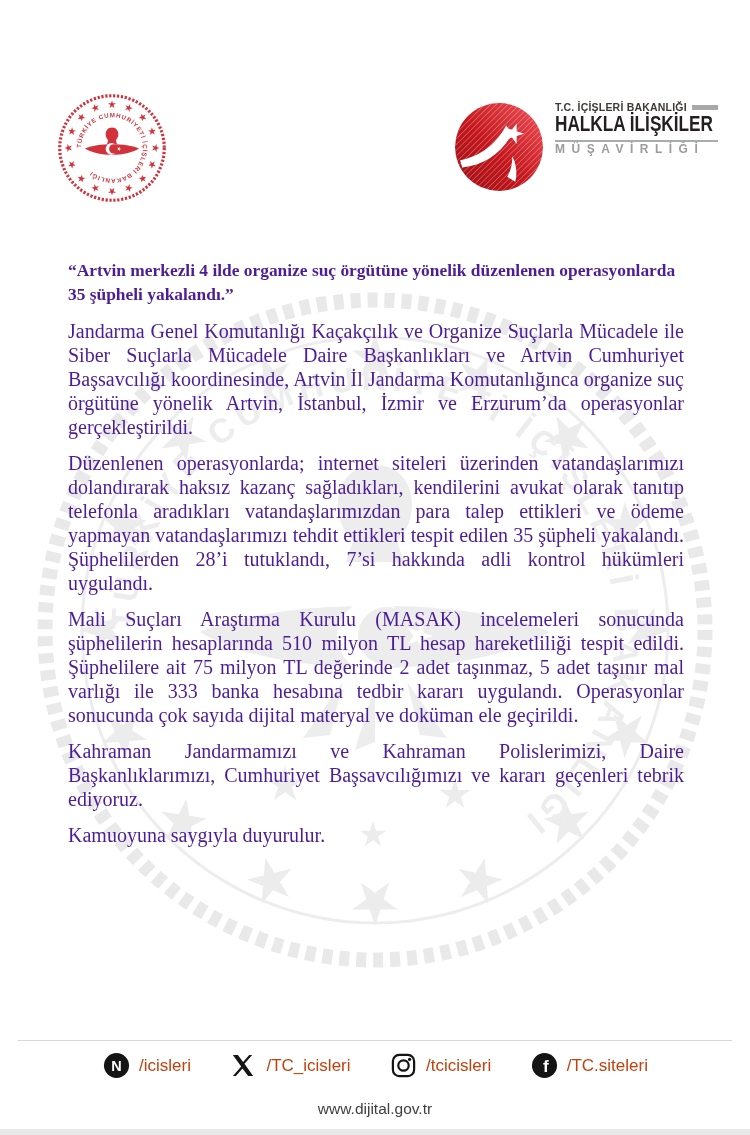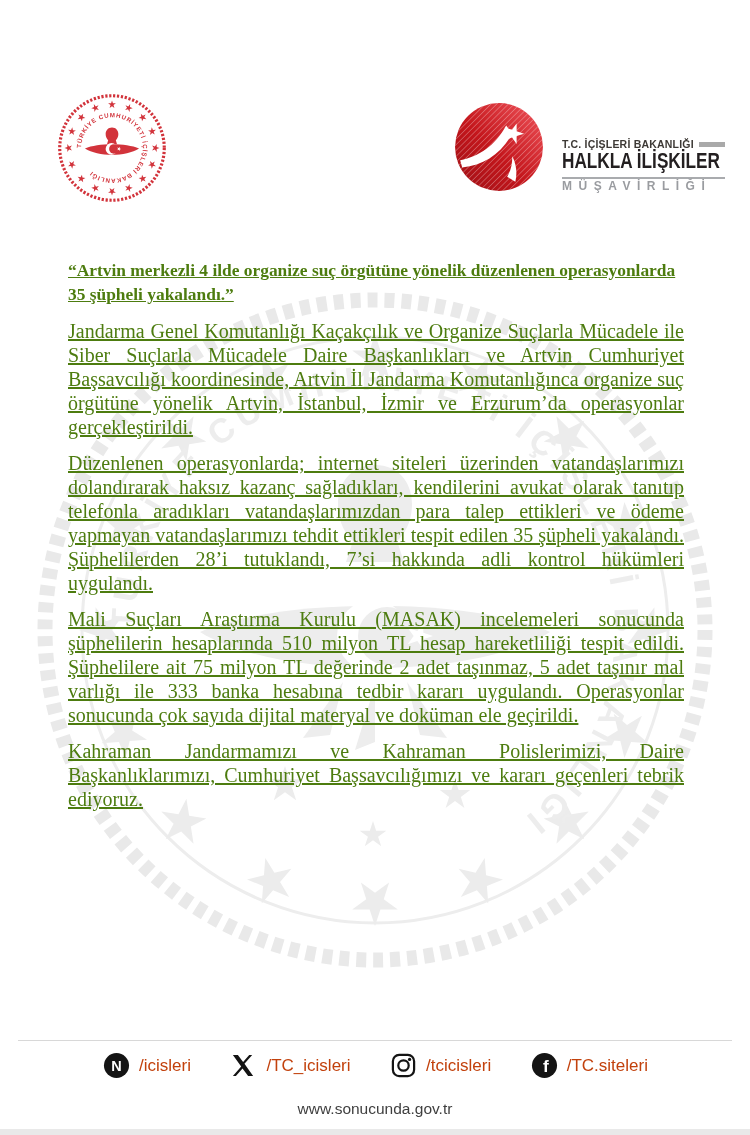--- a/index.html
+++ b/index.html
@@ -4,36 +4,36 @@
 <style>
   html,body{margin:0;padding:0;background:#fff;}
   .page{position:relative;width:750px;height:1135px;background:#ffffff;overflow:hidden;
         font-family:"Liberation Serif",serif;}
 
   
   .watermark{position:absolute;left:25px;top:280px;width:700px;height:700px;z-index:0;}
 
   
   .seal{position:absolute;left:56px;top:92px;width:112px;height:112px;z-index:2;}
-  .brand{position:absolute;left:453px;top:101px;display:flex;align-items:flex-end;gap:17px;z-index:2;
+  .brand{position:absolute;left:453px;top:101px;display:flex;align-items:flex-start;gap:10px;z-index:2;
          font-family:"Liberation Sans",sans-serif;}
   .brand-emblem{width:92px;height:92px;flex:0 0 auto;}
   .brand-text{width:163px;}
   .brand-ministry{display:flex;align-items:center;gap:5px;font-size:10.5px;font-weight:bold;
                   color:#3d3935;letter-spacing:.2px;white-space:nowrap;}
   .brand-ministry .bar{flex:1;height:5px;background:#a9a9a9;}
   .brand-line1{font-size:31px;font-weight:800;color:#231f20;line-height:1.02;letter-spacing:.5px;white-space:nowrap;}
   .brand-line1 .ve{font-size:23px;font-weight:800;letter-spacing:.5px;}
   .brand-line2{font-size:21.5px;font-weight:800;color:#231f20;line-height:1.05;white-space:nowrap;
                transform:scaleX(.8);transform-origin:left;}
   .brand-line3{margin-top:4px;border-top:2px solid #a9abae;color:#9a9ca0;
                font-size:12px;font-weight:bold;letter-spacing:6.5px;white-space:nowrap;}
 
   
-  .content{position:absolute;left:68px;top:258px;width:616px;z-index:1;color:#4d7c0f;text-decoration:underline;}
+  .content{position:absolute;left:68px;top:258px;width:616px;z-index:1;color:#4c1d95;}
   .content .title{margin:0 0 13px 0;font-size:17.4px;font-weight:bold;line-height:24px;text-align:left;}
   .content p{margin:0 0 12px 0;font-size:20px;line-height:24px;text-align:justify;}
 
   
   .footer-divider{position:absolute;left:18px;right:18px;top:1040px;height:1px;background:#d8d8d8;z-index:2;}
   .social-row{position:absolute;left:103px;top:1052px;width:545px;display:flex;
               justify-content:space-between;align-items:center;z-index:2;
               font-family:"Liberation Sans",sans-serif;}
   .social-item{display:flex;align-items:center;gap:9px;cursor:pointer;}
   .social-item svg{width:27px;height:27px;display:block;}
@@ -152,20 +152,21 @@
       <div class="brand-line3">MÜŞAVİRLİĞİ</div>
     </div>
   </div>
 
   <div class="content">
     <h1 class="title">“Artvin merkezli 4 ilde organize suç örgütüne yönelik düzenlenen operasyonlarda 35 şüpheli yakalandı.”</h1>
     <p>Jandarma Genel Komutanlığı Kaçakçılık ve Organize Suçlarla Mücadele ile Siber Suçlarla Mücadele Daire Başkanlıkları ve Artvin Cumhuriyet Başsavcılığı koordinesinde, Artvin İl Jandarma Komutanlığınca organize suç örgütüne yönelik Artvin, İstanbul, İzmir ve Erzurum’da operasyonlar gerçekleştirildi.</p>
     <p>Düzenlenen operasyonlarda; internet siteleri üzerinden vatandaşlarımızı dolandırarak haksız kazanç sağladıkları, kendilerini avukat olarak tanıtıp telefonla aradıkları vatandaşlarımızdan para talep ettikleri ve ödeme yapmayan vatandaşlarımızı tehdit ettikleri tespit edilen 35 şüpheli yakalandı. Şüphelilerden 28’i tutuklandı, 7’si hakkında adli kontrol hükümleri uygulandı.</p>
     <p>Mali Suçları Araştırma Kurulu (MASAK) incelemeleri sonucunda şüphelilerin hesaplarında 510 milyon TL hesap hareketliliği tespit edildi. Şüphelilere ait 75 milyon TL değerinde 2 adet taşınmaz, 5 adet taşınır mal varlığı ile 333 banka hesabına tedbir kararı uygulandı. Operasyonlar sonucunda çok sayıda dijital materyal ve doküman ele geçirildi.</p>
     <p>Kahraman Jandarmamızı ve Kahraman Polislerimizi, Daire Başkanlıklarımızı, Cumhuriyet Başsavcılığımızı ve kararı geçenleri tebrik ediyoruz.</p>
+    <p>Kamuoyuna saygıyla duyurulur.</p>
   </div>
 
   <div class="footer-divider"></div>
 
   <div class="social-row">
     <div class="social-item">
       <svg viewBox="0 0 28 28">
         <circle cx="14" cy="14" r="13" fill="#141414"></circle>
         <text x="14" y="19.4" text-anchor="middle" font-size="15" font-weight="bold" font-family="Liberation Sans, sans-serif" fill="#ffffff">N</text>
       </svg>
@@ -187,16 +188,16 @@
     </div>
     <div class="social-item">
       <svg viewBox="0 0 28 28">
         <circle cx="14" cy="14" r="13" fill="#141414"></circle>
         <text x="15.5" y="21" text-anchor="middle" font-size="18" font-weight="bold" font-family="Liberation Sans, sans-serif" fill="#ffffff">f</text>
       </svg>
       <span class="social-handle">/TC.siteleri</span>
     </div>
   </div>
 
-  <div class="website">www.sonucunda.gov.tr</div>
+  <div class="website">www.dijital.gov.tr</div>
   <div class="bottom-strip"></div>
 
 </div>
 
 </body></html>

